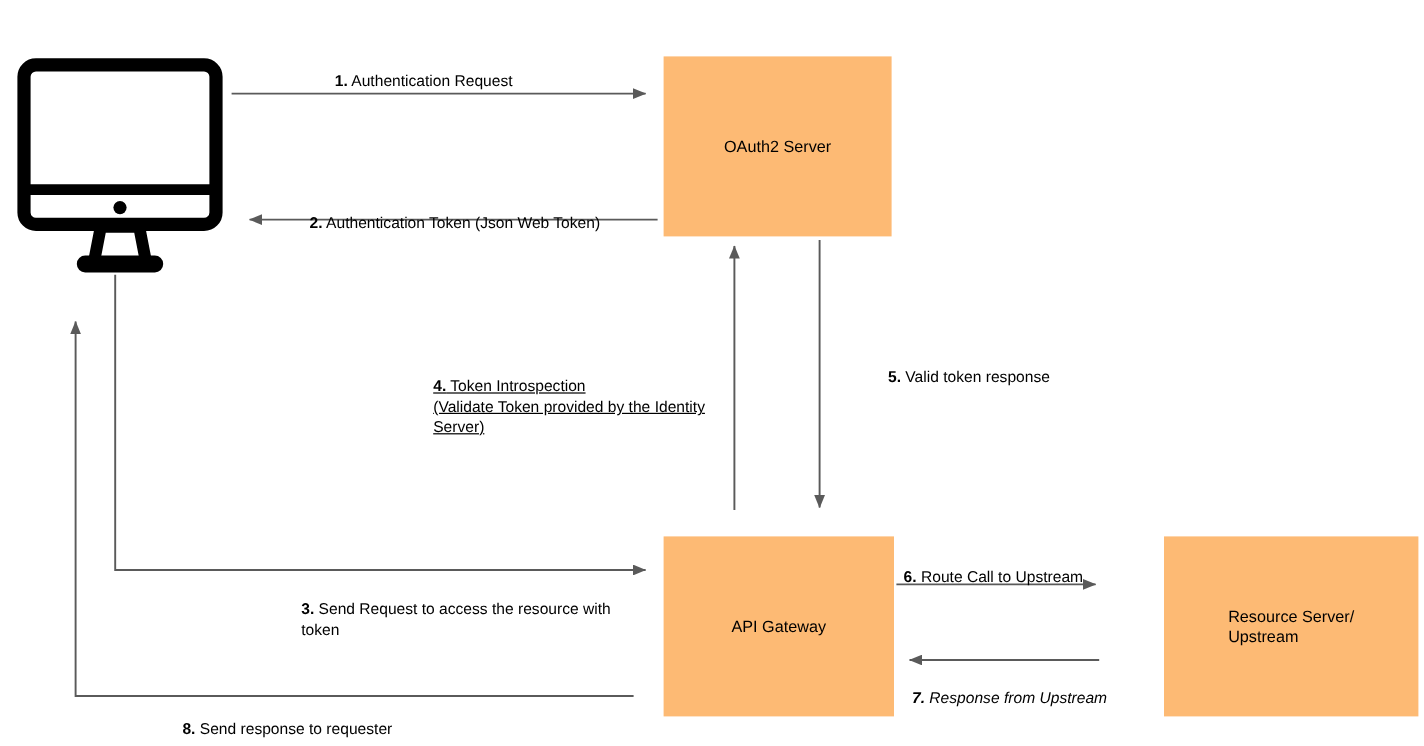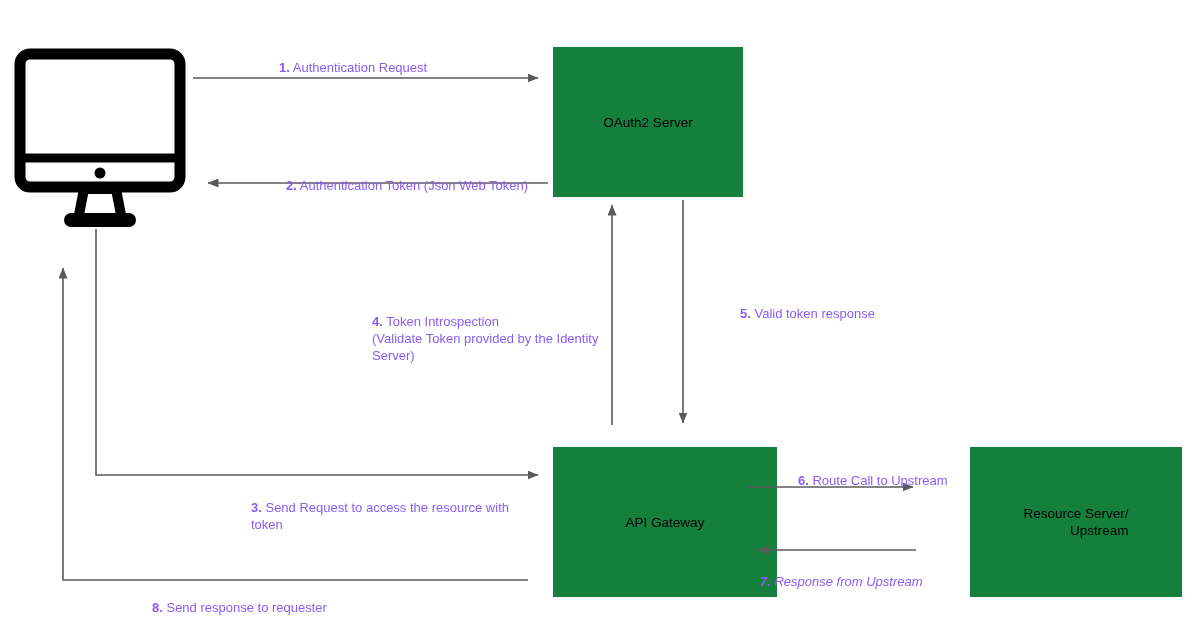--- a/index.html
+++ b/index.html
@@ -22,36 +22,36 @@
   #wires {
     position: absolute;
     left: 0;
     top: 0;
     width: 1187px;
     height: 622px;
     pointer-events: none;
   }
   .node-box {
     position: absolute;
-    background: #15803d;
+    background: #fdba74;
     display: flex;
     align-items: center;
     justify-content: center;
-    text-align: right;
+    text-align: left;
     color: #000000;
     font-size: 13.5px;
     line-height: 17px;
     font-family: "Liberation Sans", sans-serif;
   }
   .node-label {
     white-space: pre-line;
   }
   .flow-label {
     position: absolute;
-    color: #8b5cf6;
+    color: #000000;
     font-size: 13px;
     line-height: 17px;
     font-family: "Liberation Sans", sans-serif;
     white-space: pre-line;
   }
   .flow-label .num {
     font-weight: bold;
   }
   .monitor-icon {
     position: absolute;
@@ -69,21 +69,21 @@
       <circle cx="86" cy="125" r="5.5" fill="#000000"></circle>
       <path d="M70 141 L64 172 L108 172 L102 141 Z" fill="none" stroke="#000000" stroke-width="10" stroke-linejoin="round"></path>
       <rect x="50" y="165" width="72" height="14" rx="7" ry="7" fill="#000000"></rect>
     </svg>
   </div>
 
   <div class="node-box" style="left:553px; top:47px; width:190px; height:150px;">
     <span class="node-label">OAuth2 Server</span>
   </div>
 
-  <div class="node-box" style="left:553px; top:447px; width:224px; height:150px;">
+  <div class="node-box" style="left:553px; top:447px; width:192px; height:150px;">
     <span class="node-label">API Gateway</span>
   </div>
 
   <div class="node-box" style="left:970px; top:447px; width:212px; height:150px;">
     <span class="node-label">Resource Server/
 Upstream</span>
   </div>
 
   <svg id="wires" viewBox="0 0 1187 622" xmlns="http://www.w3.org/2000/svg">
     <defs>
@@ -125,40 +125,40 @@
 
     <g>
       <path d="M528 580 L63 580 L63 268" fill="none" stroke="#5a5a5a" stroke-width="1.6" marker-end="url(#arrowR)"></path>
     </g>
   </svg>
 
   <div class="flow-label" style="left:279px; top:42px;">
     <span class="num">1.</span><span> Authentication Request</span>
   </div>
 
-  <div class="flow-label" style="left:258px; top:160px;margin-left:28px;">
+  <div class="flow-label" style="left:258px; top:160px;">
     <span class="num">2.</span><span> Authentication Token (Json Web Token)</span>
   </div>
 
   <div class="flow-label" style="left:220px; top:482px; width:310px;margin-left:31px;">
     <span class="num">3.</span><span> Send Request to access the resource with
 token</span>
   </div>
 
-  <div class="flow-label" style="left:372px; top:296px; width:245px;">
+  <div class="flow-label" style="left:361px; top:296px; width:245px;text-decoration:underline;">
     <span class="num">4.</span><span> Token Introspection
 (Validate Token provided by the Identity
 Server)</span>
   </div>
 
   <div class="flow-label" style="left:740px; top:288px;">
     <span class="num">5.</span><span> Valid token response</span>
   </div>
 
-  <div class="flow-label" style="left:798px; top:455px;">
+  <div class="flow-label" style="left:753px; top:455px;">
     <span class="num">6.</span><span> Route Call to Upstream</span>
   </div>
 
   <div class="flow-label" style="left:760px; top:556px;font-style:italic;">
     <span class="num">7.</span><span> Response from Upstream</span>
   </div>
 
   <div class="flow-label" style="left:152px; top:582px;text-align:center;">
     <span class="num">8.</span><span> Send response to requester</span>
   </div>

